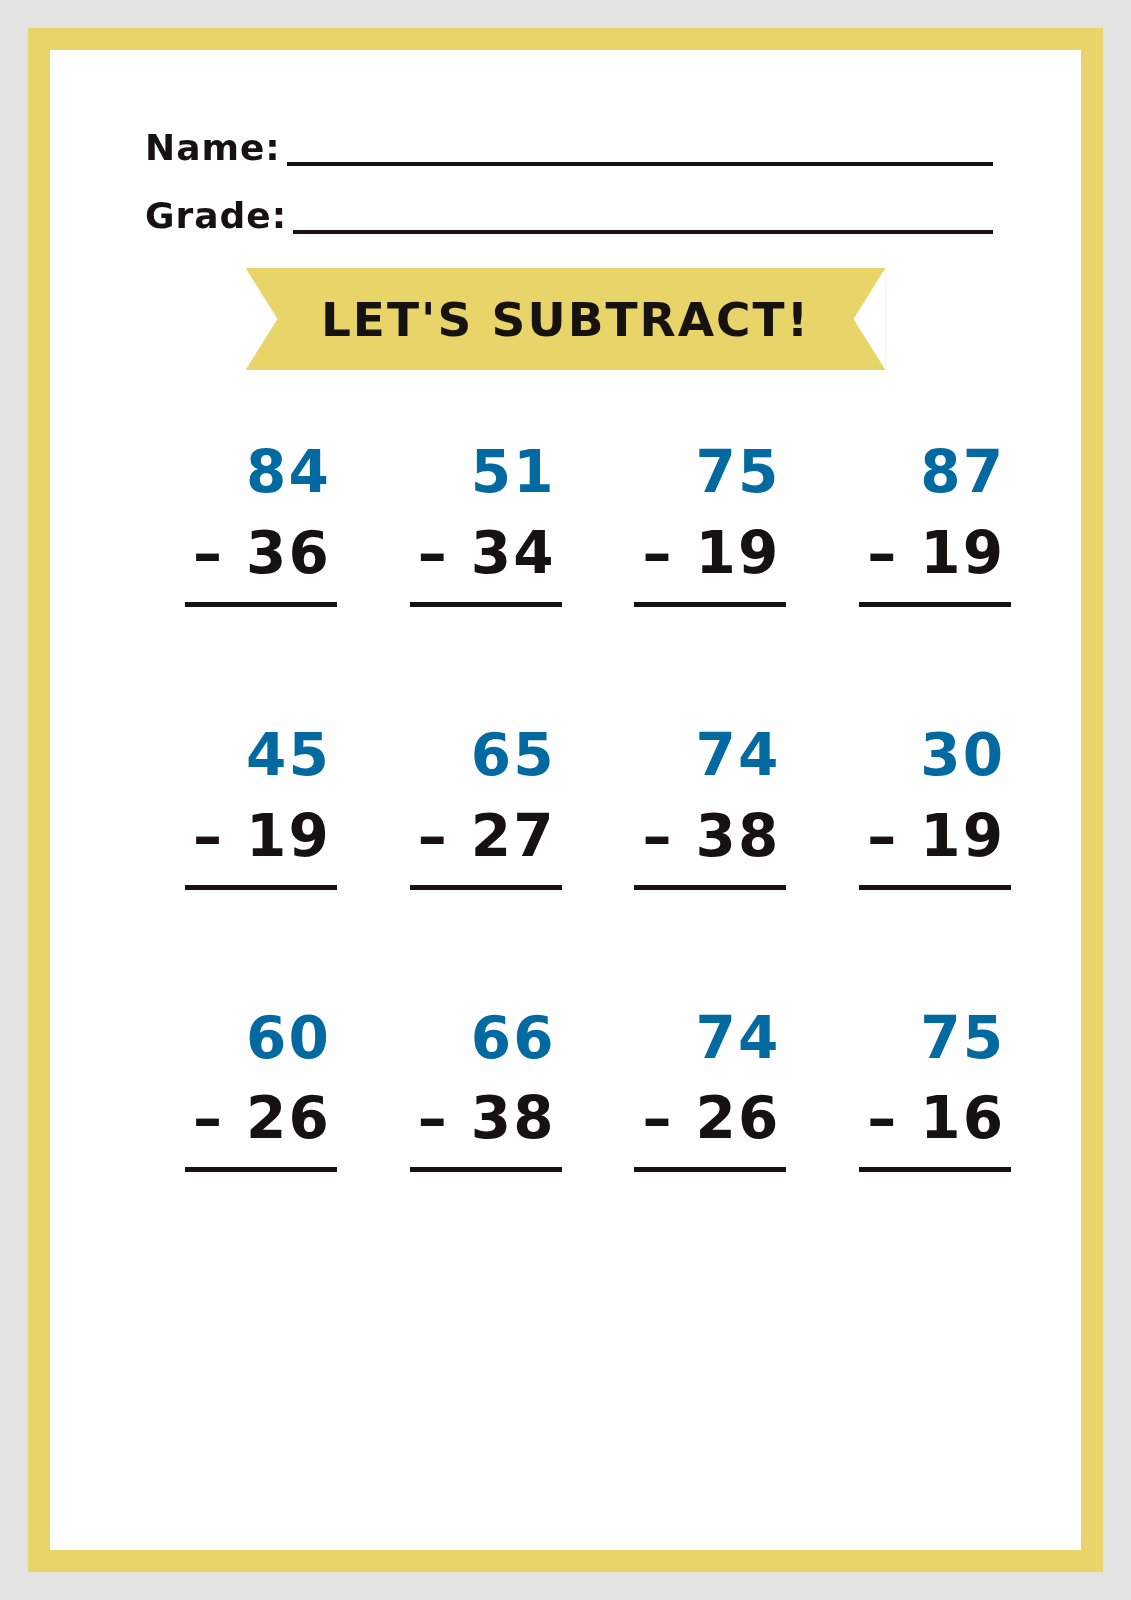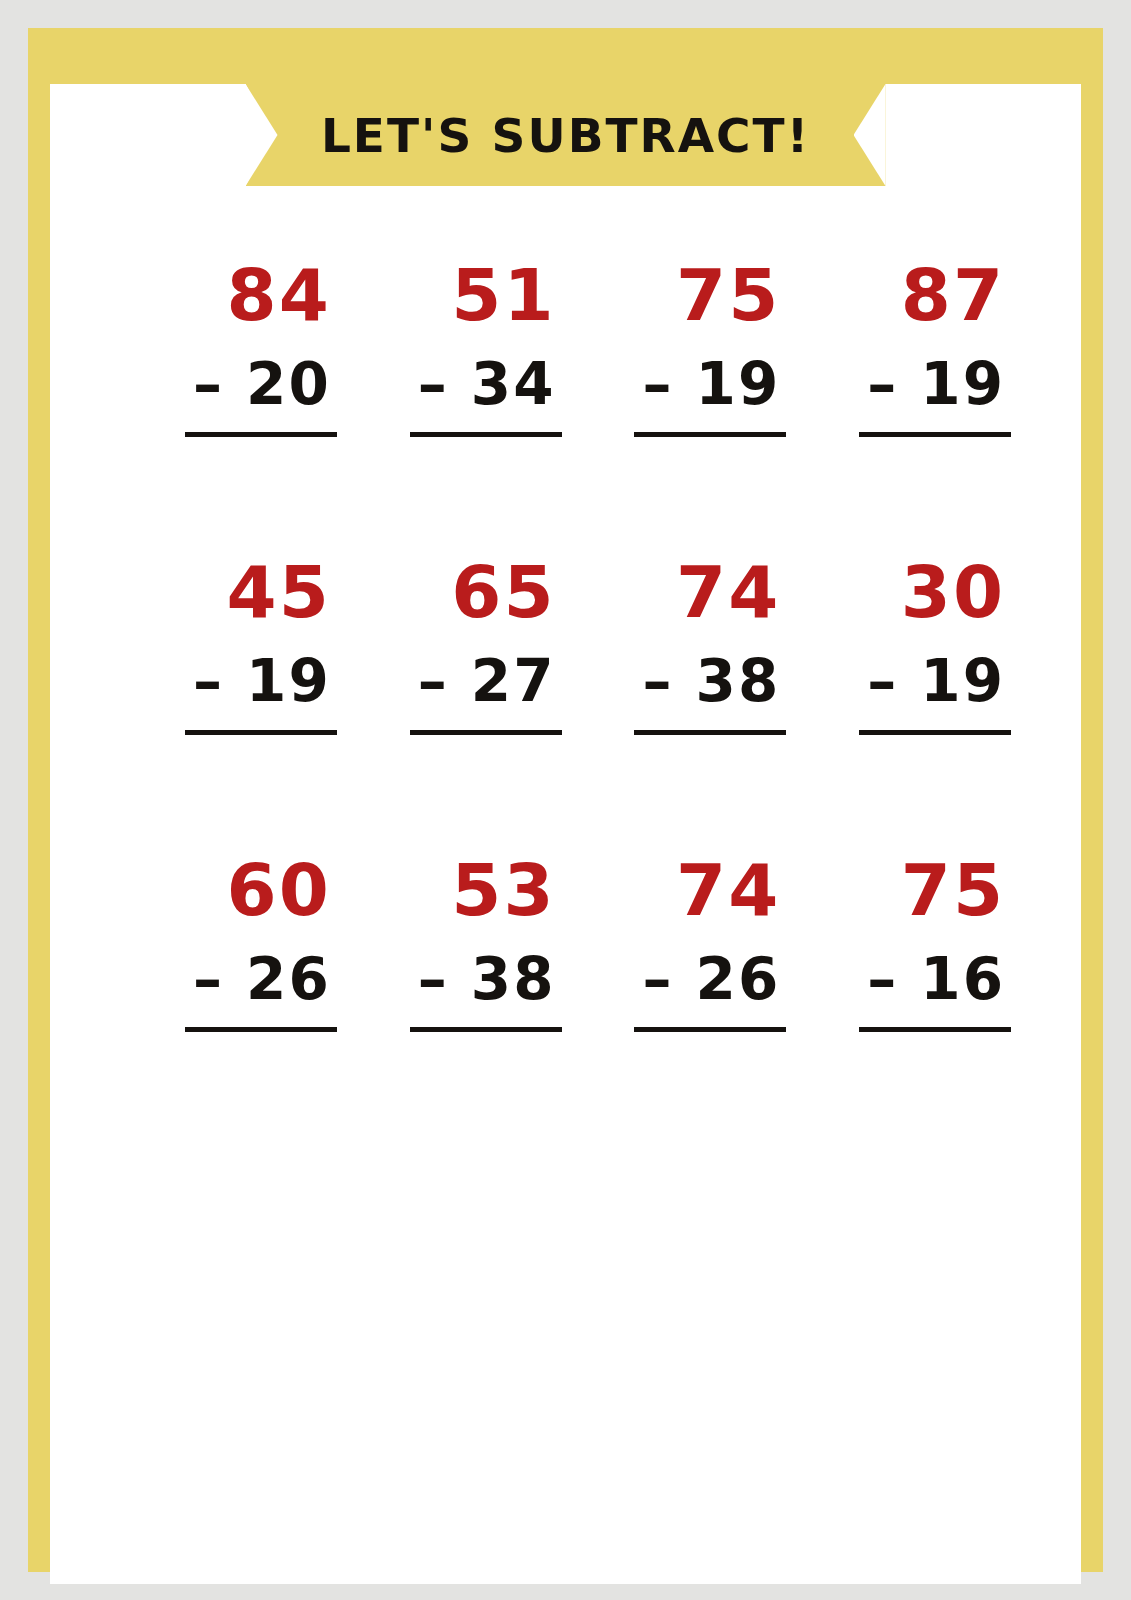--- a/index.html
+++ b/index.html
@@ -116,23 +116,23 @@
   }
   .problem {
     display: flex;
     flex-direction: column;
     align-items: flex-end;
     padding-right: 14px;
   }
   .minuend {
     font-family: "DejaVu Sans", sans-serif;
     font-weight: bold;
-    font-size: 72px;
+    font-size: 58px;
     letter-spacing: 2px;
-    color: #b91c1c;
+    color: #0369a1;
     line-height: 1.05;
     padding-right: 6px;
   }
   .subtrahend-row {
     display: flex;
     align-items: baseline;
     gap: 22px;
     font-family: "DejaVu Sans", sans-serif;
     font-weight: bold;
     font-size: 58px;
@@ -147,37 +147,47 @@
     border-bottom: 5px solid #15120f;
     margin-top: 18px;
   }
 </style>
 </head>
 <body>
 
 <div class="page">
   <div class="sheet">
 
+    <div class="fields">
+      <div class="field-row">
+        <span class="field-label">Name:</span>
+        <span class="field-line"></span>
+      </div>
+      <div class="field-row">
+        <span class="field-label">Grade:</span>
+        <span class="field-line"></span>
+      </div>
+    </div>
 
     <div class="banner-wrap">
       <div class="banner-outer">
         <div class="banner"></div>
         <div class="banner-left-notch"></div>
         <div class="banner-right-notch"></div>
         <div class="banner-text">LET'S SUBTRACT!</div>
       </div>
     </div>
 
     <div class="problems">
 
       <div class="problem">
         <div class="minuend">84</div>
         <div class="subtrahend-row">
           <span>–</span>
-          <span>20</span>
+          <span>36</span>
         </div>
         <div class="answer-rule"></div>
       </div>
 
       <div class="problem">
         <div class="minuend">51</div>
         <div class="subtrahend-row">
           <span>–</span>
           <span>34</span>
         </div>
@@ -241,21 +251,21 @@
       <div class="problem">
         <div class="minuend">60</div>
         <div class="subtrahend-row">
           <span>–</span>
           <span>26</span>
         </div>
         <div class="answer-rule"></div>
       </div>
 
       <div class="problem">
-        <div class="minuend">53</div>
+        <div class="minuend">66</div>
         <div class="subtrahend-row">
           <span>–</span>
           <span>38</span>
         </div>
         <div class="answer-rule"></div>
       </div>
 
       <div class="problem">
         <div class="minuend">74</div>
         <div class="subtrahend-row">

